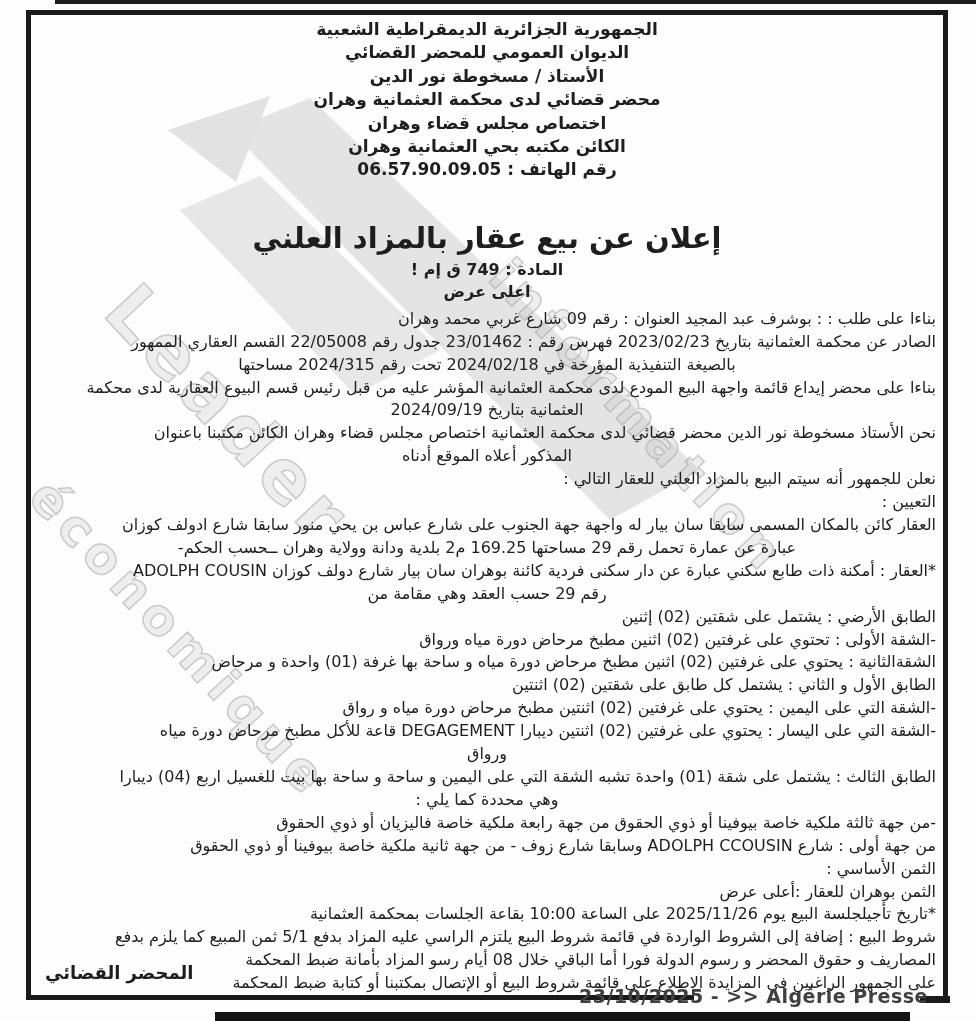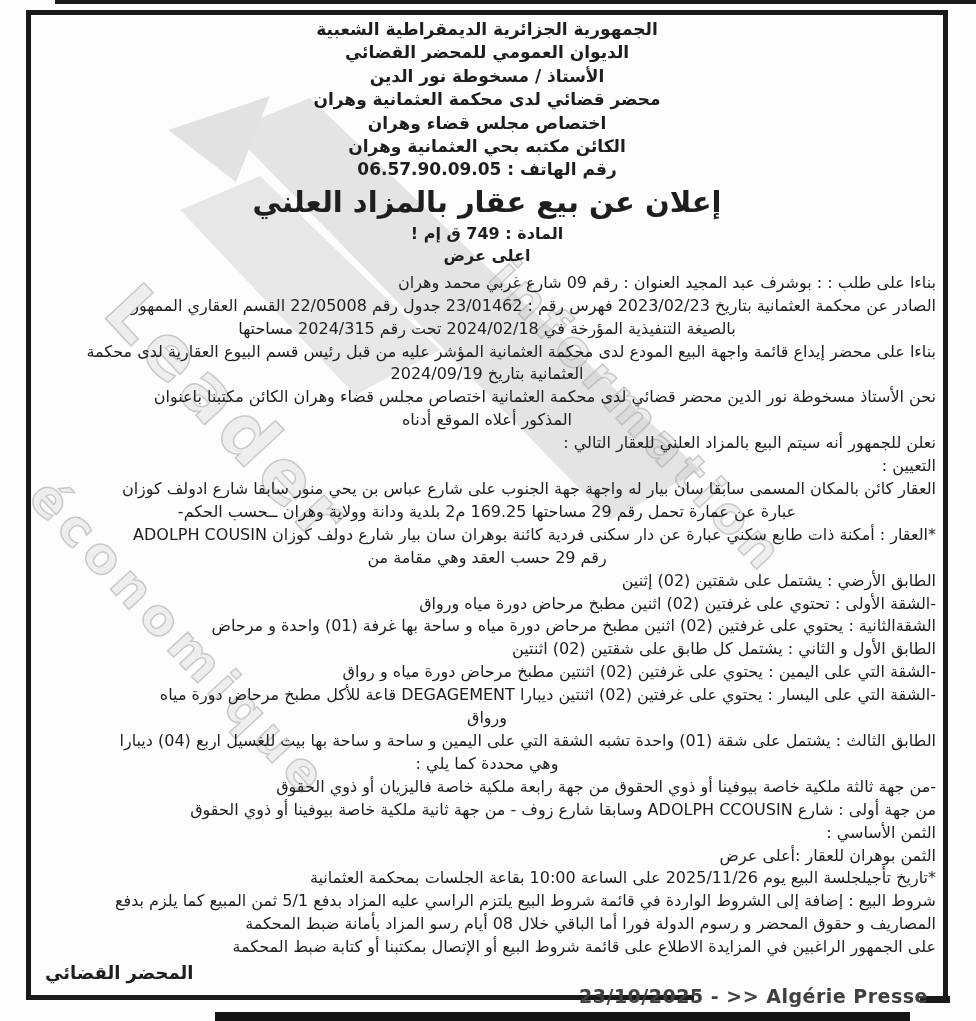--- a/index.html
+++ b/index.html
@@ -19,21 +19,21 @@
     position:absolute;transform-origin:0 0;transform:rotate(47deg);
     font-weight:bold;white-space:nowrap;letter-spacing:7px;
     color:rgba(185,185,185,0.22);-webkit-text-stroke:1.5px rgba(165,165,165,0.55);
   }
   .wm1{left:150px;top:268px;font-size:72px;}
   .wm2{left:60px;top:468px;font-size:50px;}
   .wm3{left:520px;top:248px;font-size:50px;}
   
   .content{position:absolute;left:34px;top:18px;width:906px;z-index:1;direction:rtl;}
   .hline{font-size:17px;font-weight:bold;line-height:23.4px;text-align:center;}
-  .title{font-size:29px;font-weight:bold;line-height:40px;text-align:center;}
+  .title{font-size:29px;font-weight:bold;line-height:40px;text-align:center;margin-top:36px;}
   .article{font-size:16px;font-weight:bold;line-height:23px;text-align:center;}
   .bid{font-size:16px;font-weight:bold;line-height:21px;text-align:center;}
   .bodyblock{margin-top:6px;}
   .bl{font-size:16px;line-height:22.9px;text-align:right;padding:0 4px;}
   .bl.c{text-align:center;}
   .signature{
     position:absolute;left:45px;top:962px;z-index:2;
     font-size:18px;font-weight:bold;direction:rtl;
   }
   

